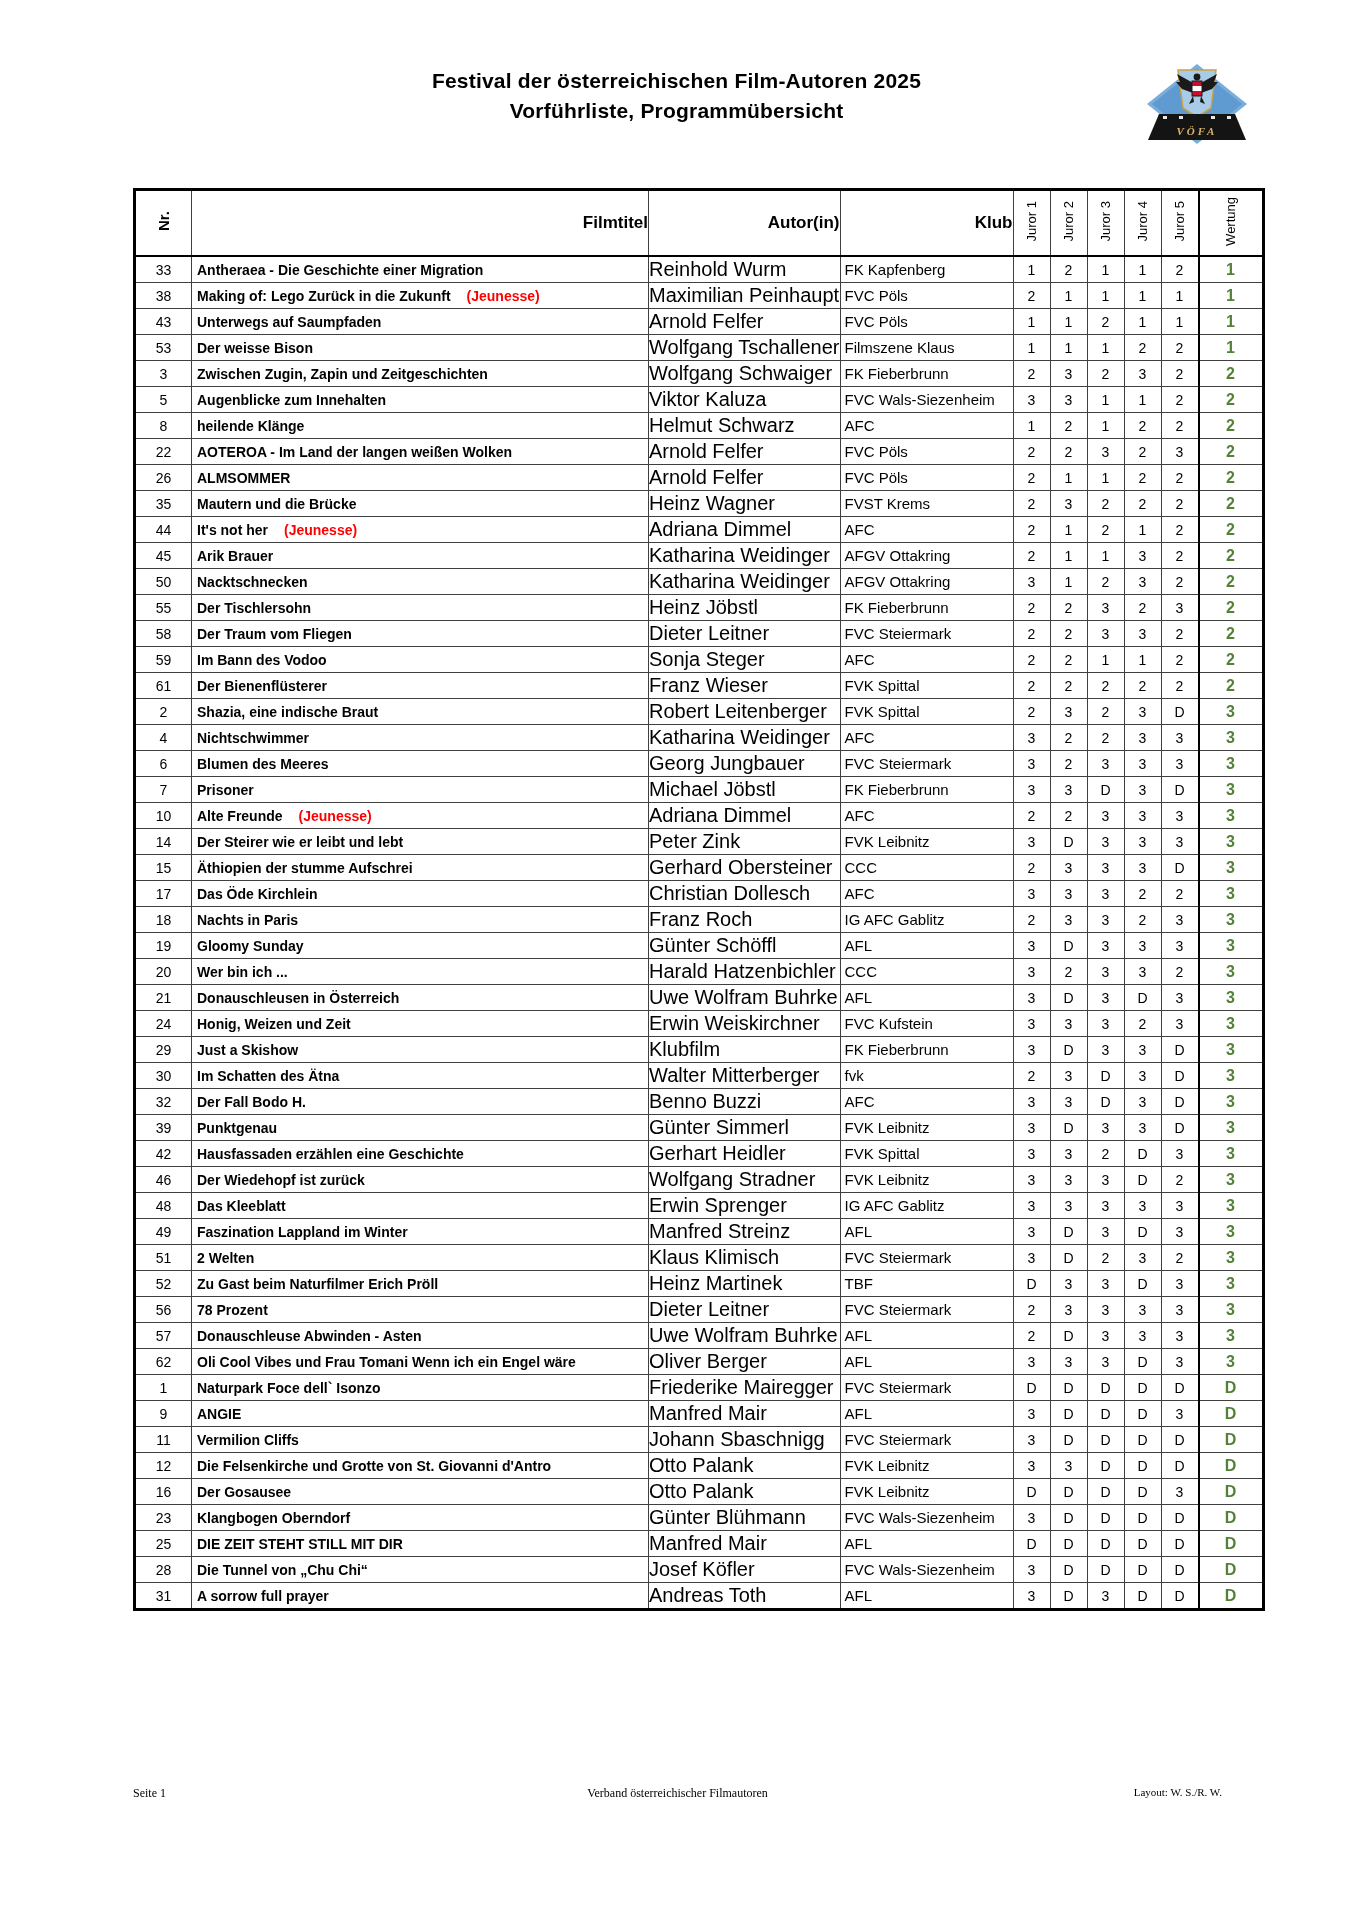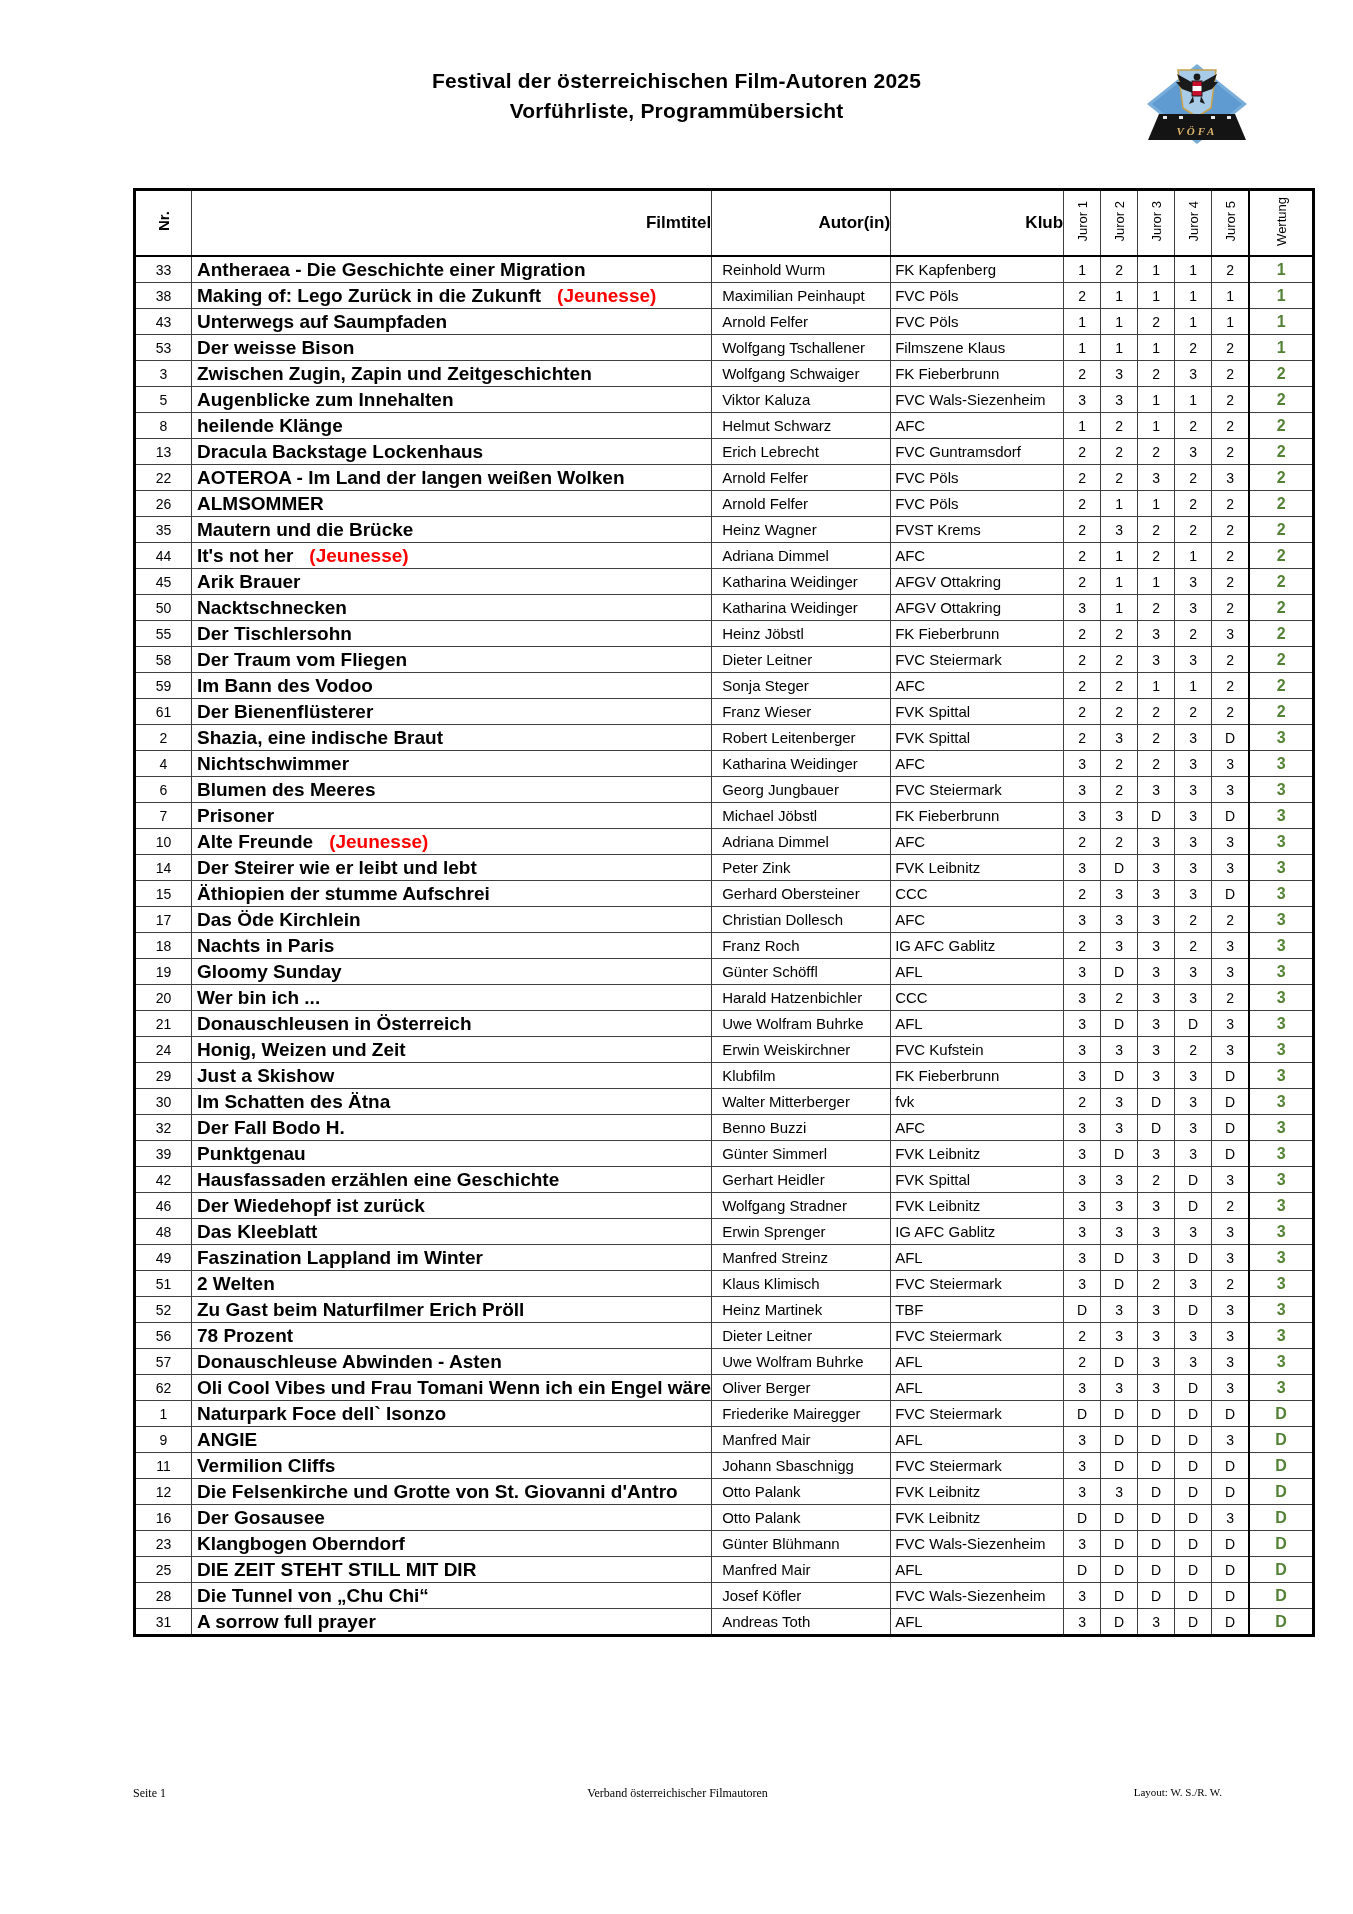--- a/index.html
+++ b/index.html
@@ -33,22 +33,22 @@
   }
   .rot.bold { font-weight:bold; font-size:15px; }
   .col-nr     { width:55px; }
   .col-title  { width:450px; }
   .col-author { width:172px; }
   .col-club   { width:166px; }
   .col-juror  { width:36px; }
   .col-rating { width:62px; }
   .filmlist td { height:25px; background:#fff; }
   td.cell-nr    { text-align:center; font-size:14px; }
-  td.cell-title { font-size:19px; font-weight:bold; padding-left:5px; white-space:nowrap; }
-  td.cell-author{ font-size:15px; padding-left:10px; white-space:nowrap; overflow:visible; }
+  td.cell-title { font-size:14px; font-weight:bold; padding-left:5px; white-space:nowrap; }
+  td.cell-author{ font-size:20px; padding-left:0; white-space:nowrap; overflow:visible; }
   td.cell-club  { font-size:15px; padding-left:4px; white-space:nowrap; }
   td.cell-score { text-align:center; font-size:14px; }
   td.cell-rating{ text-align:center; font-size:16px; font-weight:bold; color:var(--rating-green,#538135); border-left:2.8px solid #000; }
   th.col-rating { border-left:2.8px solid #000; }
   .jeunesse { color:var(--jeunesse-red,#ff0000); font-weight:bold; margin-left:16px; }
 
   .doc-footer {
     position:absolute; left:133px; top:1786px; width:1089px; height:20px;
     font-family:"Liberation Serif", serif; font-size:12px;
   }
@@ -200,32 +200,20 @@
         <td class="cell-author">Helmut Schwarz</td>
         <td class="cell-club">AFC</td>
         <td class="cell-score">1</td>
         <td class="cell-score">2</td>
         <td class="cell-score">1</td>
         <td class="cell-score">2</td>
         <td class="cell-score">2</td>
         <td class="cell-rating">2</td>
       </tr>
       <tr>
-        <td class="cell-nr">13</td>
-        <td class="cell-title"><span>Dracula Backstage Lockenhaus</span></td>
-        <td class="cell-author">Erich Lebrecht</td>
-        <td class="cell-club">FVC Guntramsdorf</td>
-        <td class="cell-score">2</td>
-        <td class="cell-score">2</td>
-        <td class="cell-score">2</td>
-        <td class="cell-score">3</td>
-        <td class="cell-score">2</td>
-        <td class="cell-rating">2</td>
-      </tr>
-      <tr>
         <td class="cell-nr">22</td>
         <td class="cell-title"><span>AOTEROA - Im Land der langen weißen Wolken</span></td>
         <td class="cell-author">Arnold Felfer</td>
         <td class="cell-club">FVC Pöls</td>
         <td class="cell-score">2</td>
         <td class="cell-score">2</td>
         <td class="cell-score">3</td>
         <td class="cell-score">2</td>
         <td class="cell-score">3</td>
         <td class="cell-rating">2</td>

